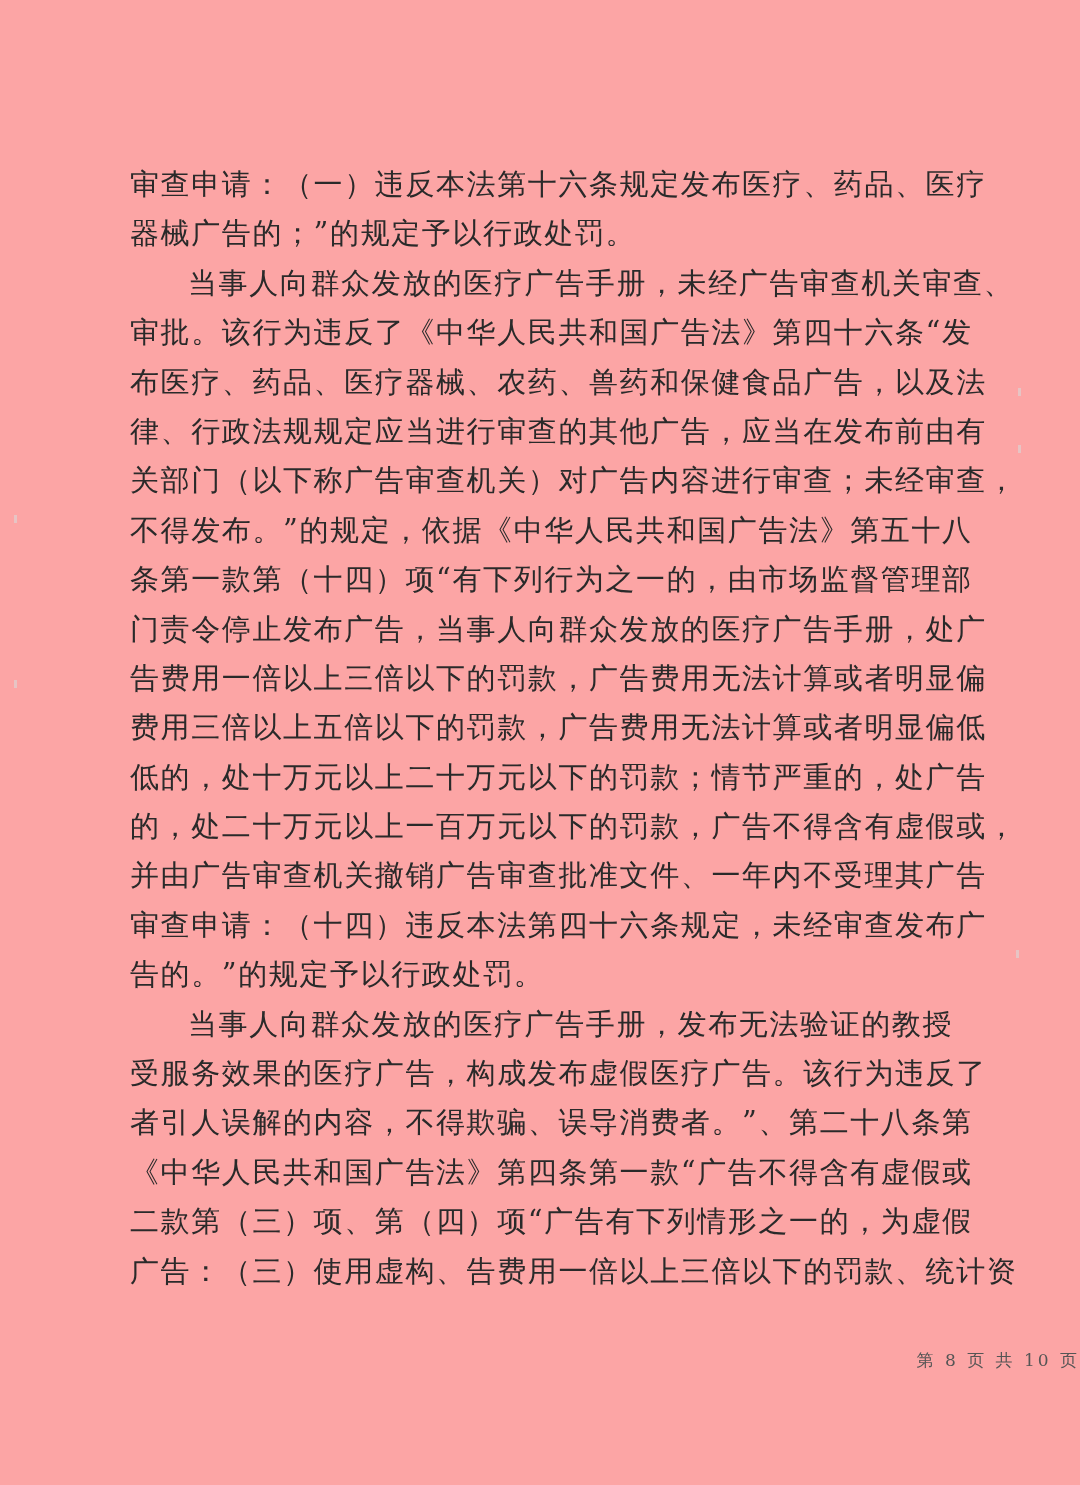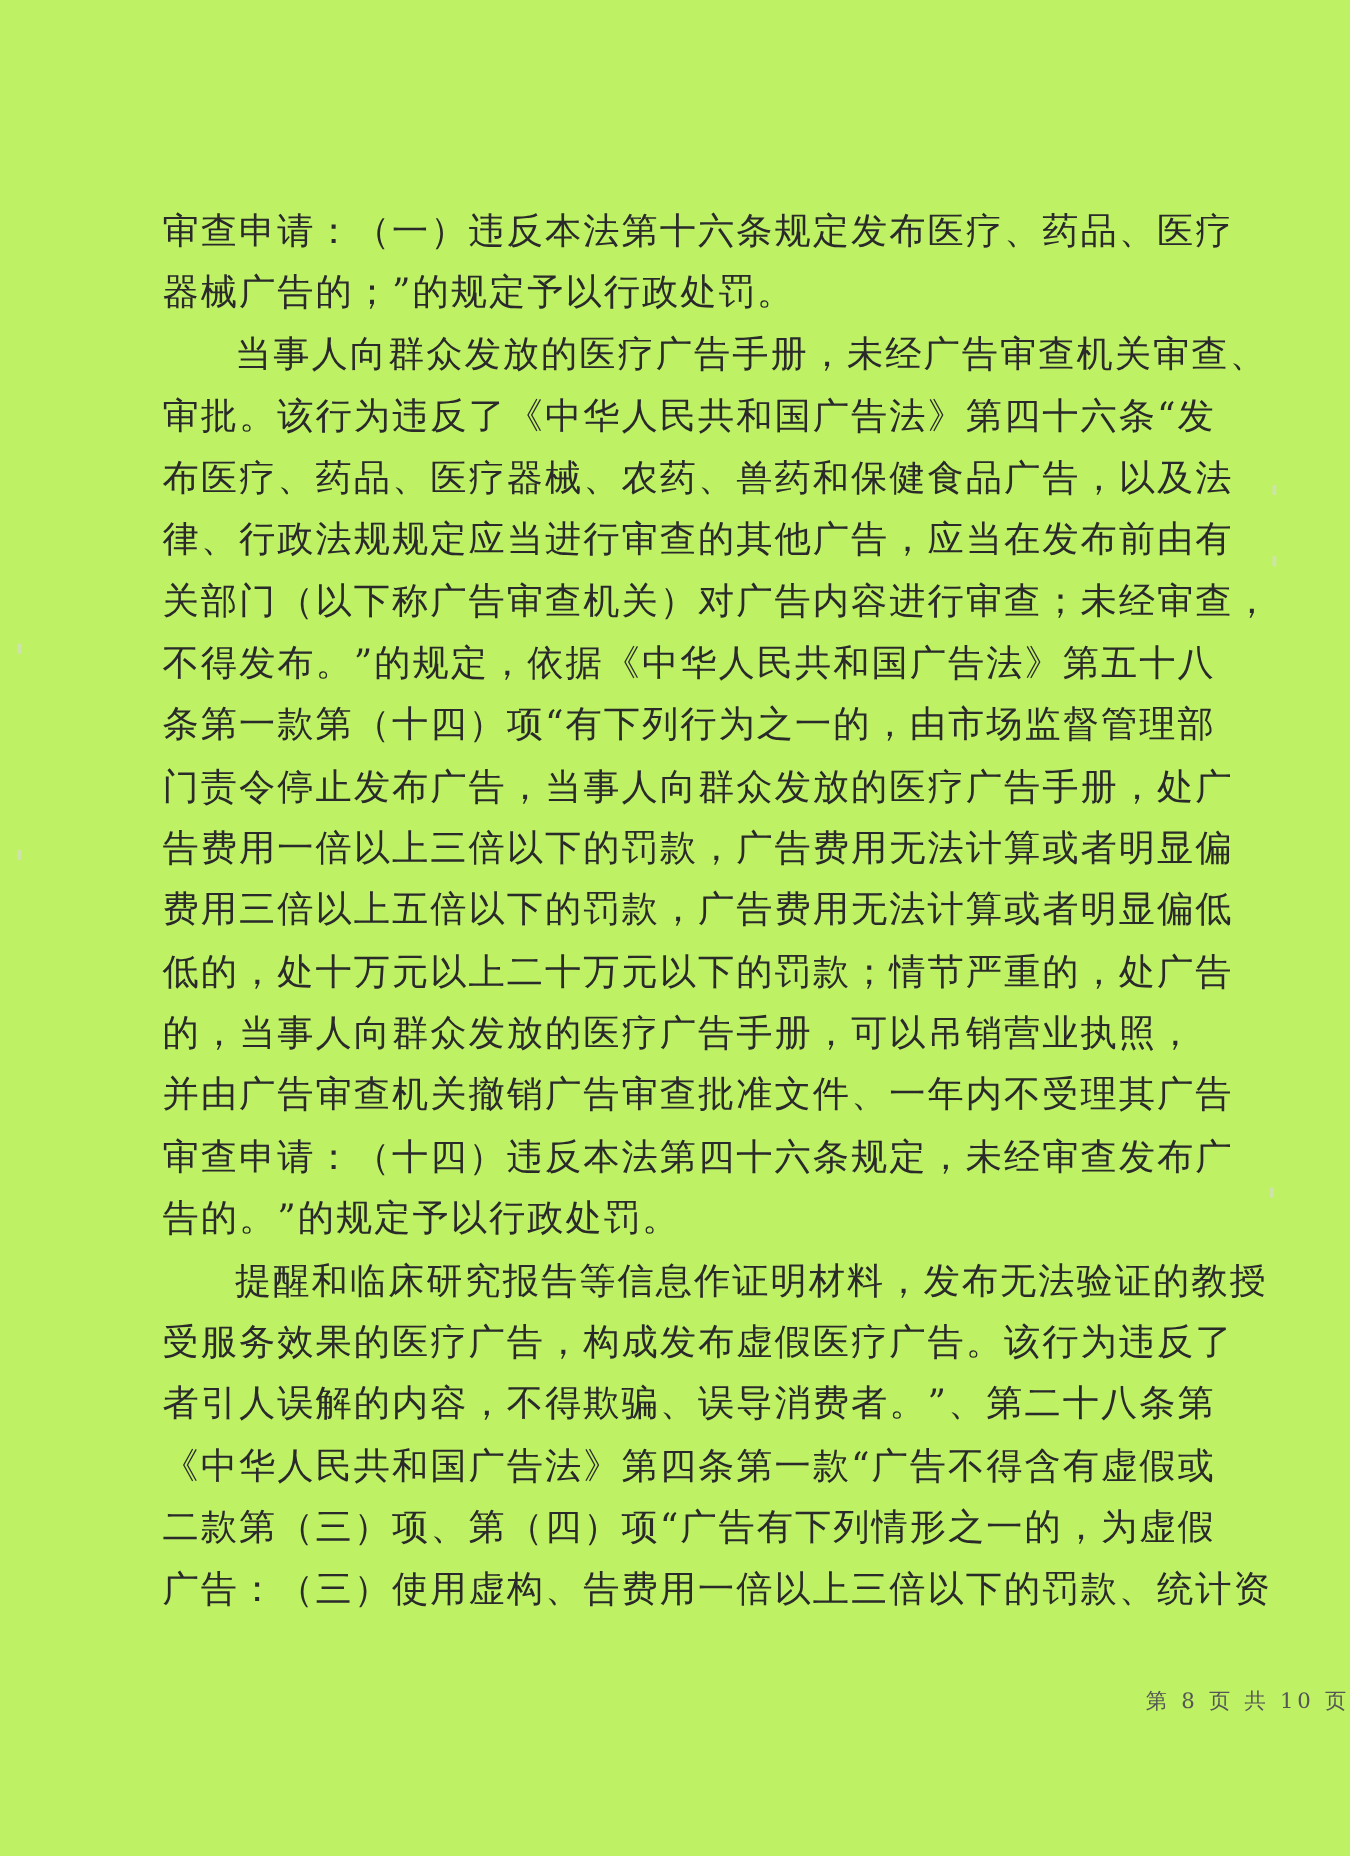--- a/index.html
+++ b/index.html
@@ -13,21 +13,21 @@
     position: relative;
     overflow: hidden;
     font-family: "DejaVu Serif", "Liberation Serif", serif;
     color: #2a2a2a;
   }
   .page {
     position: absolute;
     left: 0; top: 0;
     width: 1080px;
     height: 1485px;
-    background: #bef264;
+    background: #fca5a5;
   }
   .body-text {
     position: absolute;
     left: 130px;
     top: 160px;
     width: 780px;
   }
   .line {
     height: 49.4px;
     line-height: 49.4px;
@@ -74,26 +74,26 @@
     <div class="line">审批。该行为违反了《中华人民共和国广告法》第四十六条“发</div>
     <div class="line">布医疗、药品、医疗器械、农药、兽药和保健食品广告，以及法</div>
     <div class="line">律、行政法规规定应当进行审查的其他广告，应当在发布前由有</div>
     <div class="line">关部门（以下称广告审查机关）对广告内容进行审查；未经审查，</div>
     <div class="line">不得发布。”的规定，依据《中华人民共和国广告法》第五十八</div>
     <div class="line">条第一款第（十四）项“有下列行为之一的，由市场监督管理部</div>
     <div class="line">门责令停止发布广告，当事人向群众发放的医疗广告手册，处广</div>
     <div class="line">告费用一倍以上三倍以下的罚款，广告费用无法计算或者明显偏</div>
     <div class="line">费用三倍以上五倍以下的罚款，广告费用无法计算或者明显偏低</div>
     <div class="line">低的，处十万元以上二十万元以下的罚款；情节严重的，处广告</div>
-    <div class="line">的，当事人向群众发放的医疗广告手册，可以吊销营业执照，</div>
+    <div class="line">的，处二十万元以上一百万元以下的罚款，广告不得含有虚假或，</div>
     <div class="line">并由广告审查机关撤销广告审查批准文件、一年内不受理其广告</div>
     <div class="line">审查申请：（十四）违反本法第四十六条规定，未经审查发布广</div>
     <div class="line last">告的。”的规定予以行政处罚。</div>
 
-    <div class="line indent">提醒和临床研究报告等信息作证明材料，发布无法验证的教授</div>
+    <div class="line indent">当事人向群众发放的医疗广告手册，发布无法验证的教授</div>
     <div class="line">受服务效果的医疗广告，构成发布虚假医疗广告。该行为违反了</div>
     <div class="line">者引人误解的内容，不得欺骗、误导消费者。”、第二十八条第</div>
     <div class="line">《中华人民共和国广告法》第四条第一款“广告不得含有虚假或</div>
     <div class="line">二款第（三）项、第（四）项“广告有下列情形之一的，为虚假</div>
     <div class="line">广告：（三）使用虚构、告费用一倍以上三倍以下的罚款、统计资</div>
   </div>
 
   <div class="footer">第 8 页 共 10 页</div>
 
   <div class="artifact" style="left:1018px; top:388px;"></div>

